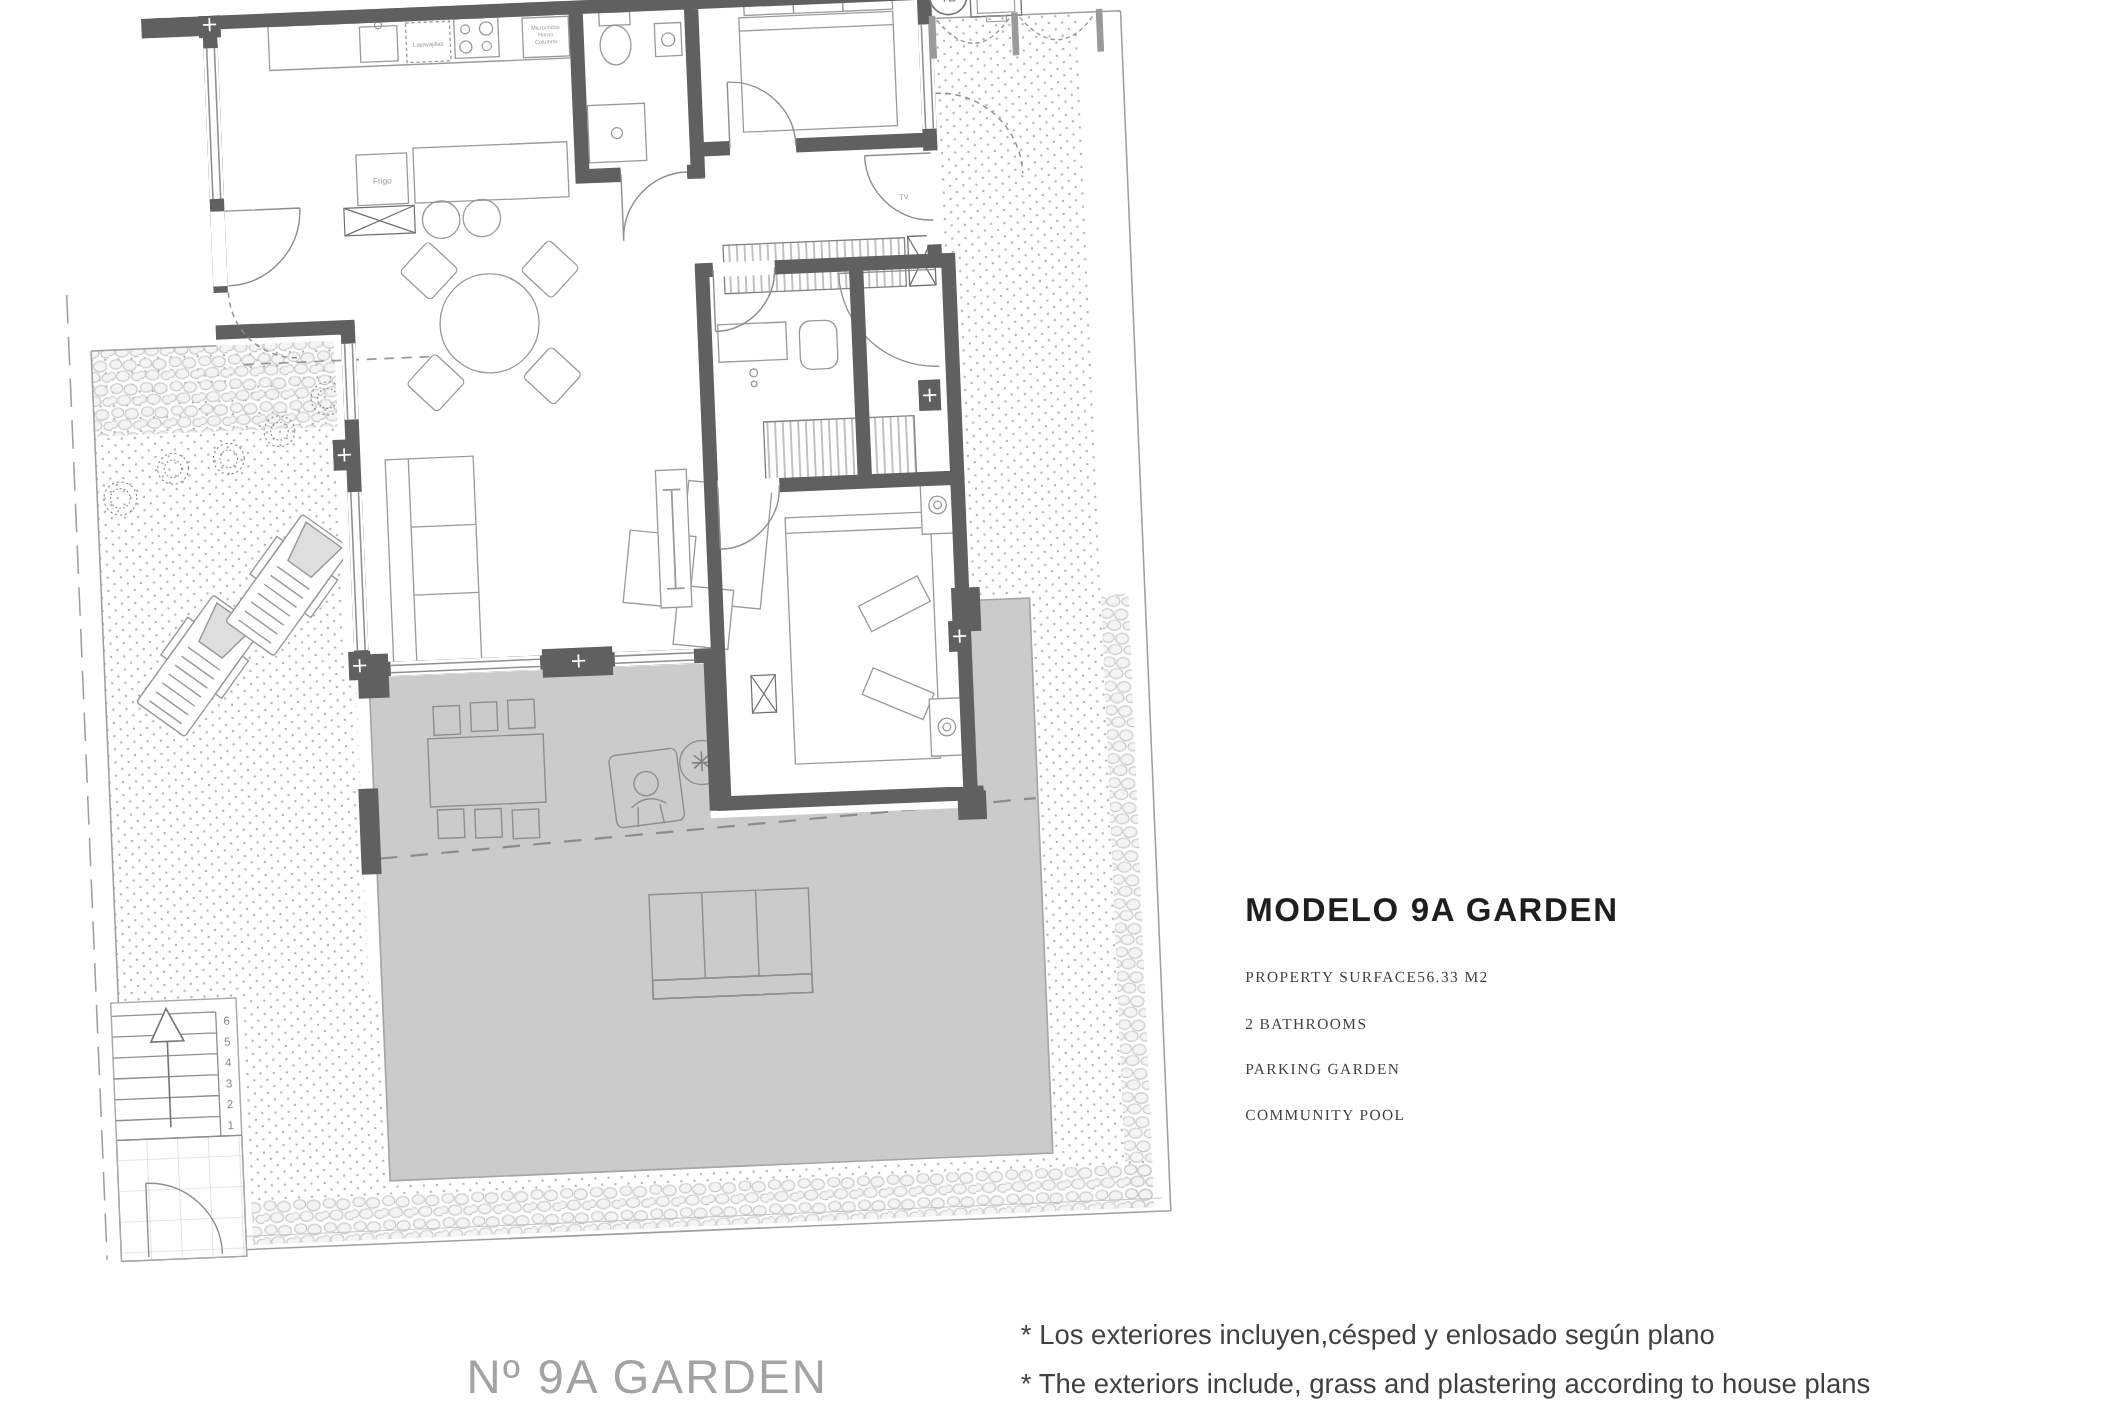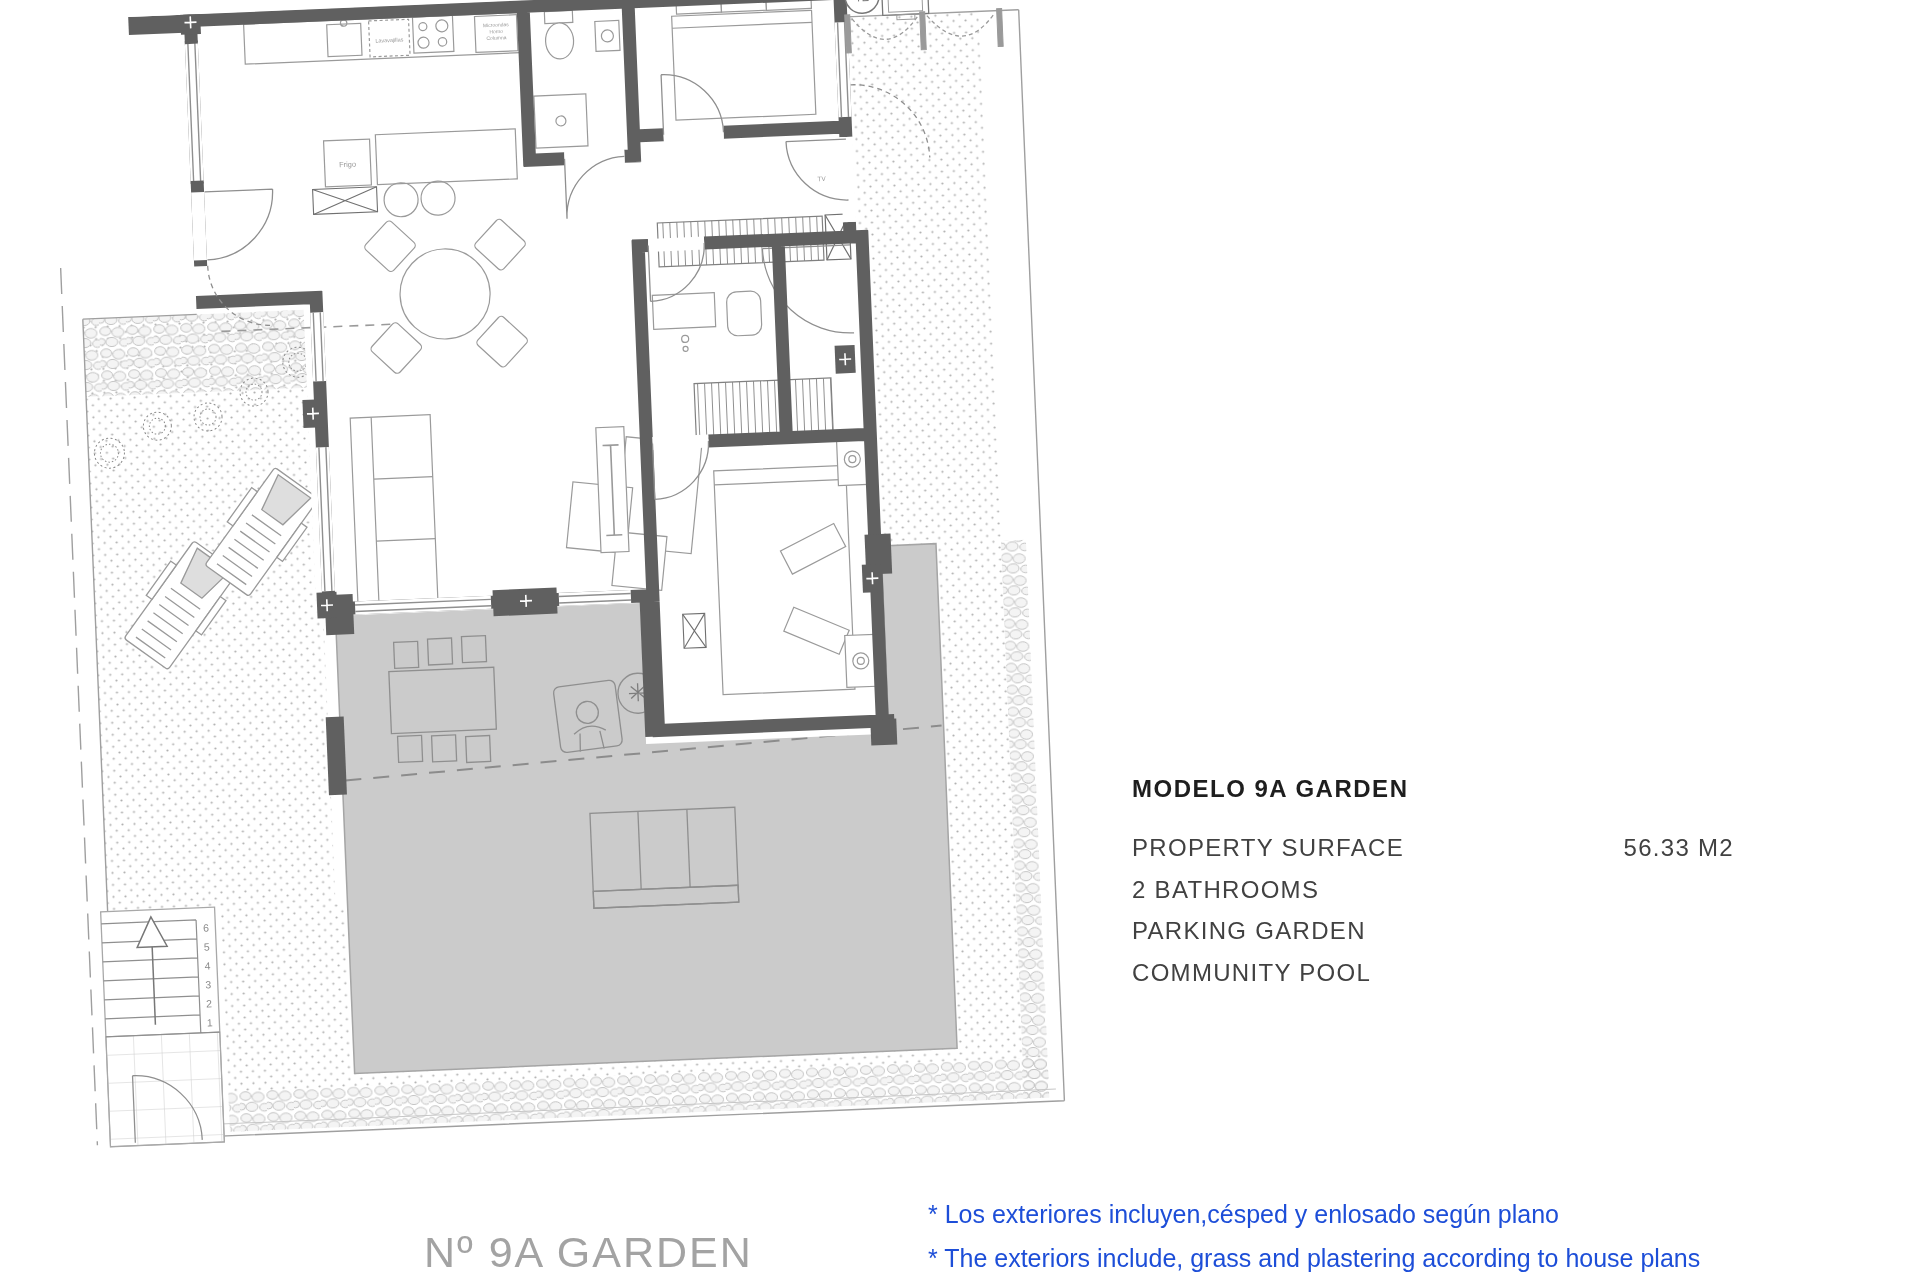--- a/index.html
+++ b/index.html
@@ -2,26 +2,26 @@
 <html><head>
 <meta charset="utf-8">
 <style>
   html,body{margin:0;padding:0;background:#ffffff;}
   #page{position:relative;width:1920px;height:1280px;background:#ffffff;overflow:hidden;
         font-family:"Liberation Sans",sans-serif;}
   #plan-wrap{position:absolute;left:40px;top:0;width:1010px;height:1150px;
              transform:rotate(-2.4deg);transform-origin:50% 46%;}
   svg{font-family:"Liberation Sans",sans-serif;}
   .info{position:absolute;left:1132px;top:775px;width:602px;}
-  .info-title{font-size:24px;font-weight:bold;color:#1e1e1e;letter-spacing:1.5px;margin-bottom:34px;}
-  .info-row{display:flex;justify-content:space-between;font-size:24px;color:#414141;
-            letter-spacing:1.3px;margin-bottom:19.5px;line-height:22px;}
+  .info-title{font-size:30px;font-weight:bold;color:#1e1e1e;letter-spacing:1.5px;margin-bottom:34px;margin-top:36px;}
+  .info-row{display:flex;justify-content:flex-start;font-size:14px;color:#414141;
+            letter-spacing:1.3px;margin-bottom:19.5px;line-height:22px;font-family:Liberation Serif, serif;}
   .info-row .val{color:#414141;}
   #plan-number{position:absolute;left:424px;top:1228px;font-size:43px;color:#a3a3a3;letter-spacing:2px;text-align:center;}
-  #notes{position:absolute;left:928px;top:1192px;font-size:25px;color:#1d4ed8;line-height:44px;}
+  #notes{position:absolute;left:928px;top:1192px;font-size:25px;color:#404040;line-height:44px;}
 </style>
 </head>
 <body>
 
 <div id="page">
 
   <div id="plan-wrap">
   <svg viewBox="40 0 1010 1150" width="1010" height="1150">
     <defs>
       <pattern id="dots" width="12" height="12" patternUnits="userSpaceOnUse">

